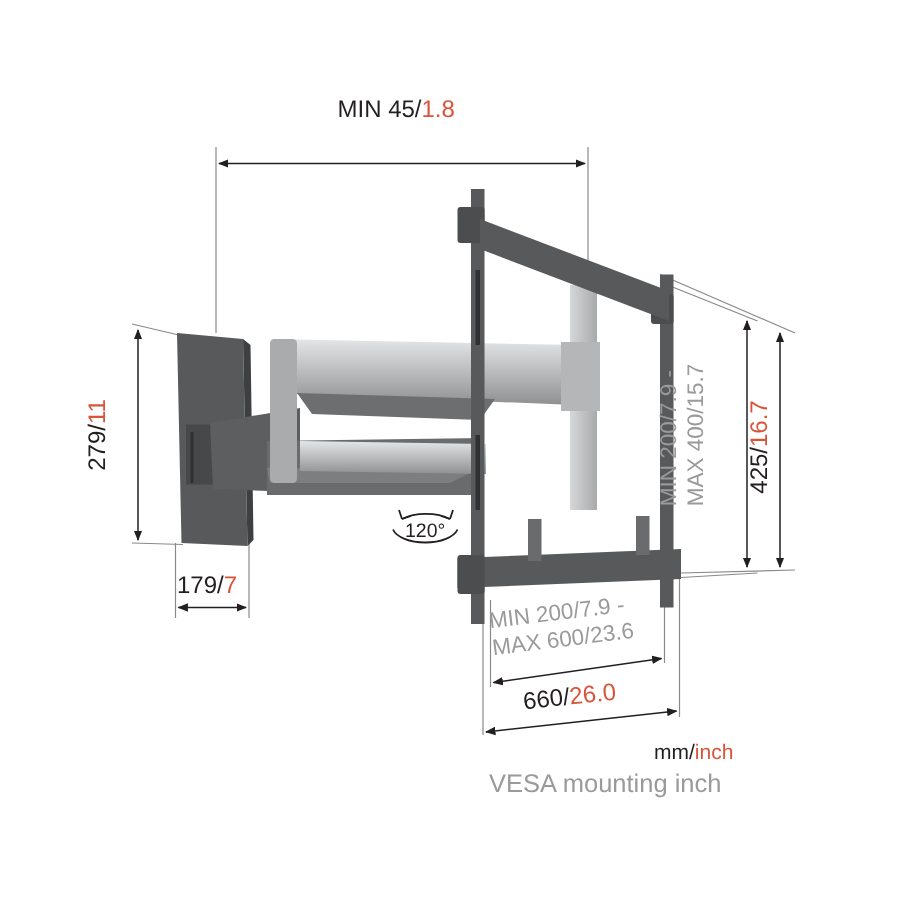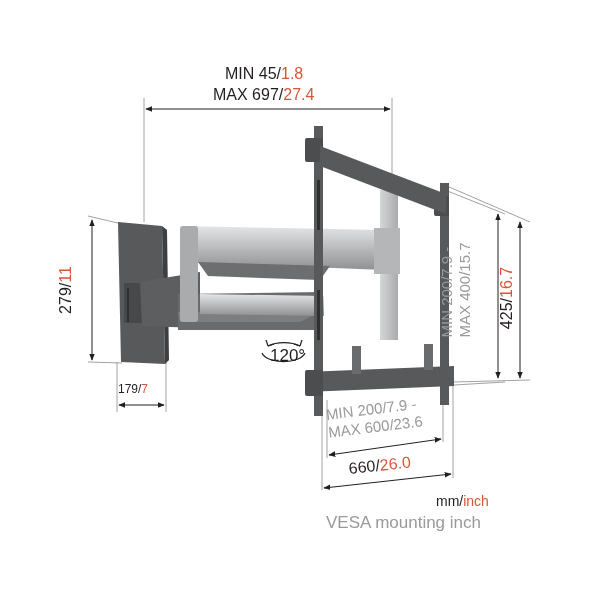--- a/index.html
+++ b/index.html
@@ -101,33 +101,30 @@
       <path d="M262,353 A22,11 0 0 0 305,353"></path>
       <path d="M268,346 A22,11 0 0 1 300,346"></path>
       <path d="M268,346 l-2,-6 M268,346 l6,-2"></path>
       <path d="M300,346 l2,-6 M300,346 l-6,-2"></path>
     </g>
   </svg>
 
   <div class="lbl dark" style="left:225px; top:66px; font-size:16px;">
     <span>MIN 45/</span><span class="accent">1.8</span>
   </div>
-  <div class="lbl dark" style="left:213px; top:87px; font-size:16px;">
-    <span>MAX 697/</span><span class="accent">27.4</span>
-  </div>
 
   <div class="lbl dark" style="left:42px; top:282px; font-size:16px; transform:rotate(-90deg); transform-origin:center;">
     <span>279/</span><span class="accent">11</span>
   </div>
 
-  <div class="lbl dark" style="left:118px; top:383px; font-size:12px;">
+  <div class="lbl dark" style="left:118px; top:383px; font-size:16px;">
     <span>179/</span><span class="accent">7</span>
   </div>
 
-  <div class="lbl dark" style="left:270px; top:347px; font-size:17px;">120°</div>
+  <div class="lbl dark" style="left:270px; top:347px; font-size:13px;">120°</div>
 
   <div class="lbl grey" style="left:408px; top:272px; font-size:15px; line-height:18px; transform:rotate(-90deg); transform-origin:center; text-align:left;">
     <div>MIN 200/7.9 -</div>
     <div>MAX 400/15.7</div>
   </div>
 
   <div class="lbl dark" style="left:476px; top:290px; font-size:16px; transform:rotate(-90deg); transform-origin:center;">
     <span>425/</span><span class="accent">16.7</span>
   </div>
 

